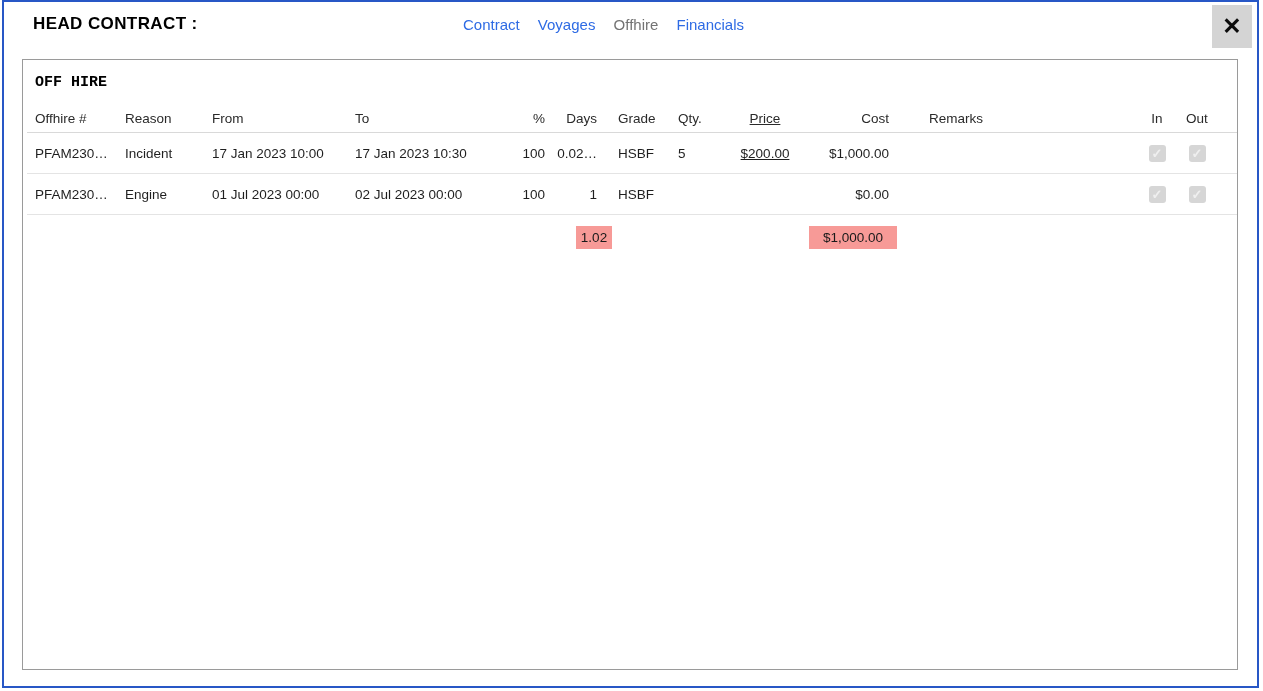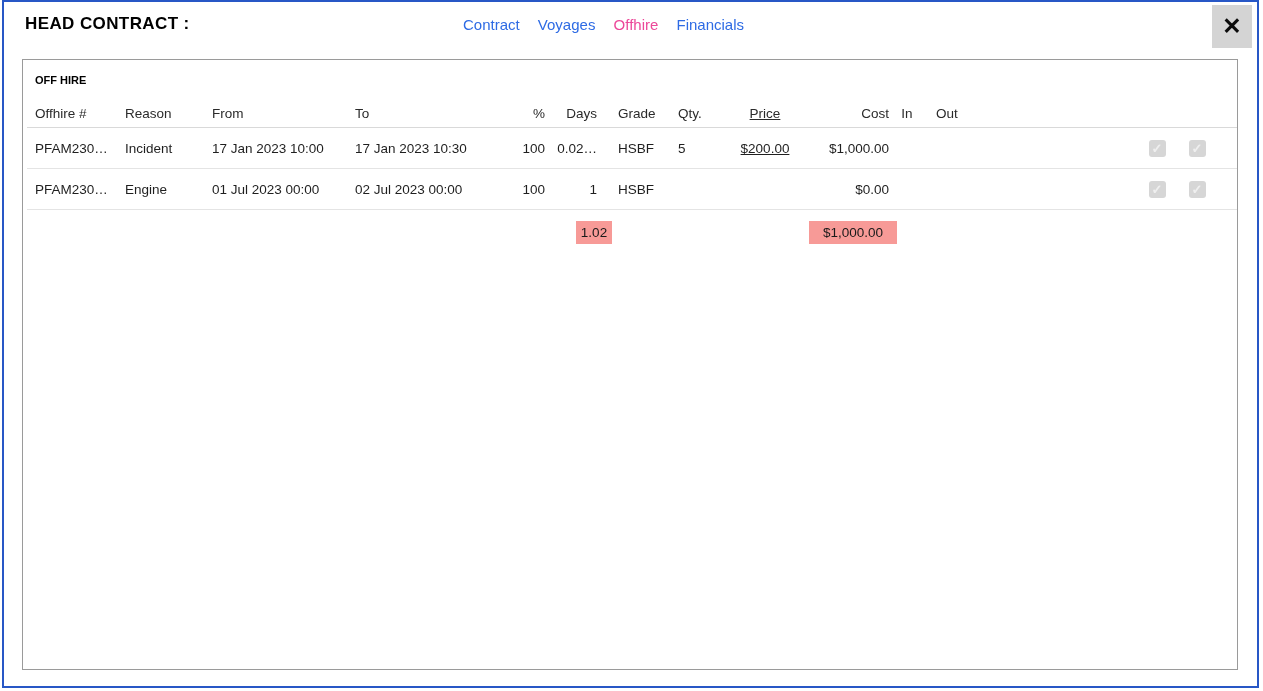--- a/index.html
+++ b/index.html
@@ -2,34 +2,34 @@
 <html><head>
 <meta charset="utf-8">
 <style>
   * { box-sizing: border-box; }
   html,body { margin:0; padding:0; width:1263px; height:691px; background:#fff;
               font-family:"Liberation Sans", sans-serif; }
   .modal { position:absolute; top:0; left:2px; right:4px; bottom:3px;
            border:2px solid #2857c6; background:#fff; }
   
   .hdr { position:relative; height:50px; }
-  .title { position:absolute; left:21px; top:12px; font-size:17px; font-weight:bold;
+  .title { position:absolute; left:29px; top:12px; font-size:17px; font-weight:bold;
            color:#000; letter-spacing:.4px; }
   .nav { position:absolute; top:14px; left:0; right:0; text-align:center;
          font-size:15px; margin-left:-54px; white-space:nowrap; }
   .nav a { text-decoration:none; margin:0 7px; }
   .nav .lnk { color:#2e6be4; }
-  .nav .cur { color:#ec4899; }
+  .nav .cur { color:#737373; }
   .close-btn { position:absolute; top:3px; right:5px; width:40px; height:43px;
                background:#d4d4d4; display:flex; align-items:center; justify-content:center;
                font-size:23px; font-weight:bold; color:#0b0b0b; cursor:pointer; user-select:none; }
   
   .panel { position:absolute; left:18px; right:19px; top:57px; bottom:16px;
            border:1px solid #9a9a9a; background:#fff; overflow:hidden; }
-  .panel-title { margin:14px 0 0 12px; font-size:11px; font-weight:bold; color:#000; }
+  .panel-title { margin:14px 0 0 12px; font-size:15px; font-weight:bold; color:#000;font-family:Liberation Mono, monospace; }
   
   .tbl { margin:14px 0 0 4px; font-size:13.5px; color:#1f1f1f; }
   .trow { display:flex; align-items:center; }
   .thead { height:28px; border-bottom:1px solid #d9d9d9; color:#2a2a2a; }
   .tdata { height:41px; border-bottom:1px solid #e4e4e4; }
   .totals { height:44px; }
   .c { flex:none; white-space:nowrap; overflow:hidden; }
   .c-voyage  { width:98px;  padding-left:8px; }
   .c-reason  { width:87px; }
   .c-from    { width:143px; }
@@ -80,20 +80,21 @@
         <div class="c c-voyage">Offhire #</div>
         <div class="c c-reason">Reason</div>
         <div class="c c-from">From</div>
         <div class="c c-to">To</div>
         <div class="c c-pct">%</div>
         <div class="c c-days">Days</div>
         <div class="c c-grade">Grade</div>
         <div class="c c-qty">Qty.</div>
         <div class="c c-price">Price</div>
         <div class="c c-cost">Cost</div>
+        <div class="c c-remarks">Remarks</div>
         <div class="c c-in">In</div>
         <div class="c c-out">Out</div>
       </div>
 
       <div class="trow tdata">
         <div class="c c-voyage">PFAM230…</div>
         <div class="c c-reason">Incident</div>
         <div class="c c-from">17 Jan 2023 10:00</div>
         <div class="c c-to">17 Jan 2023 10:30</div>
         <div class="c c-pct">100</div>

